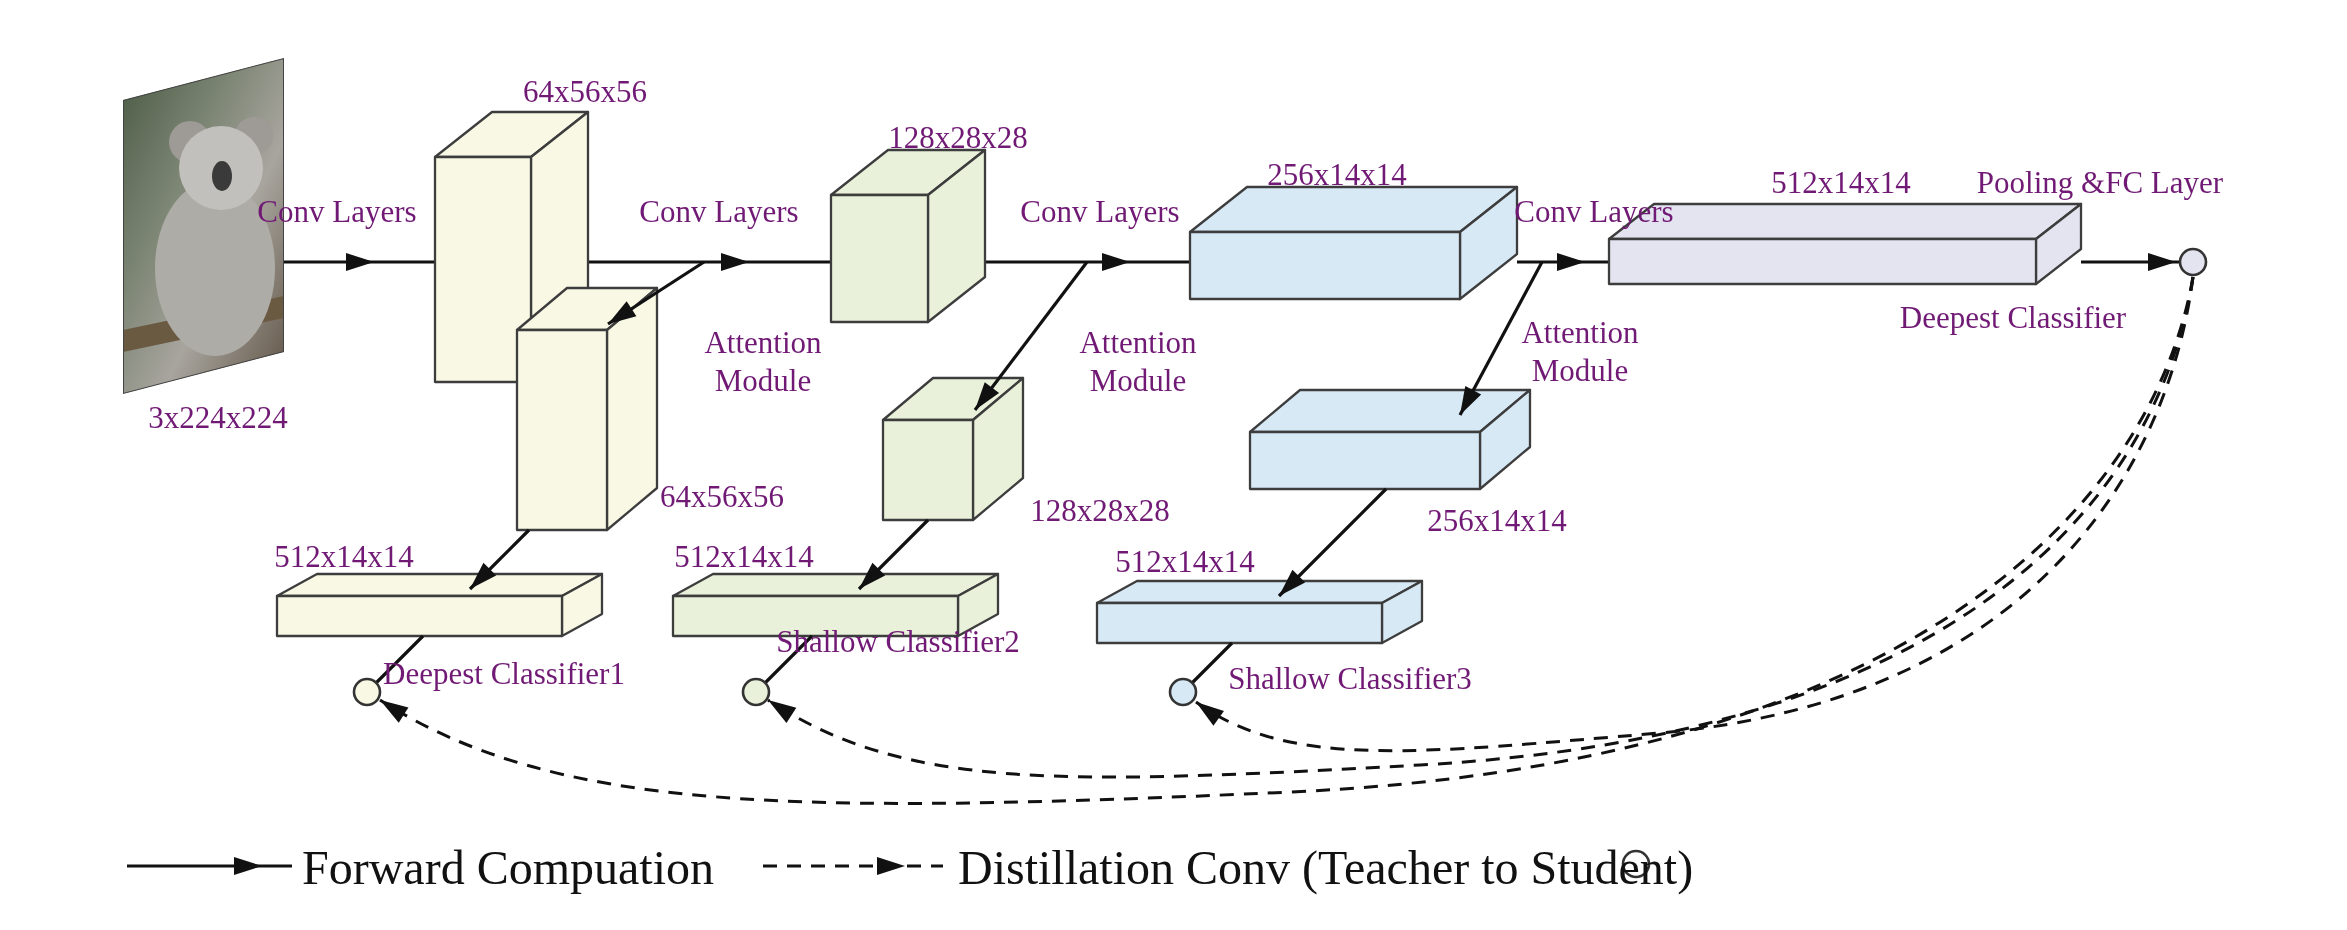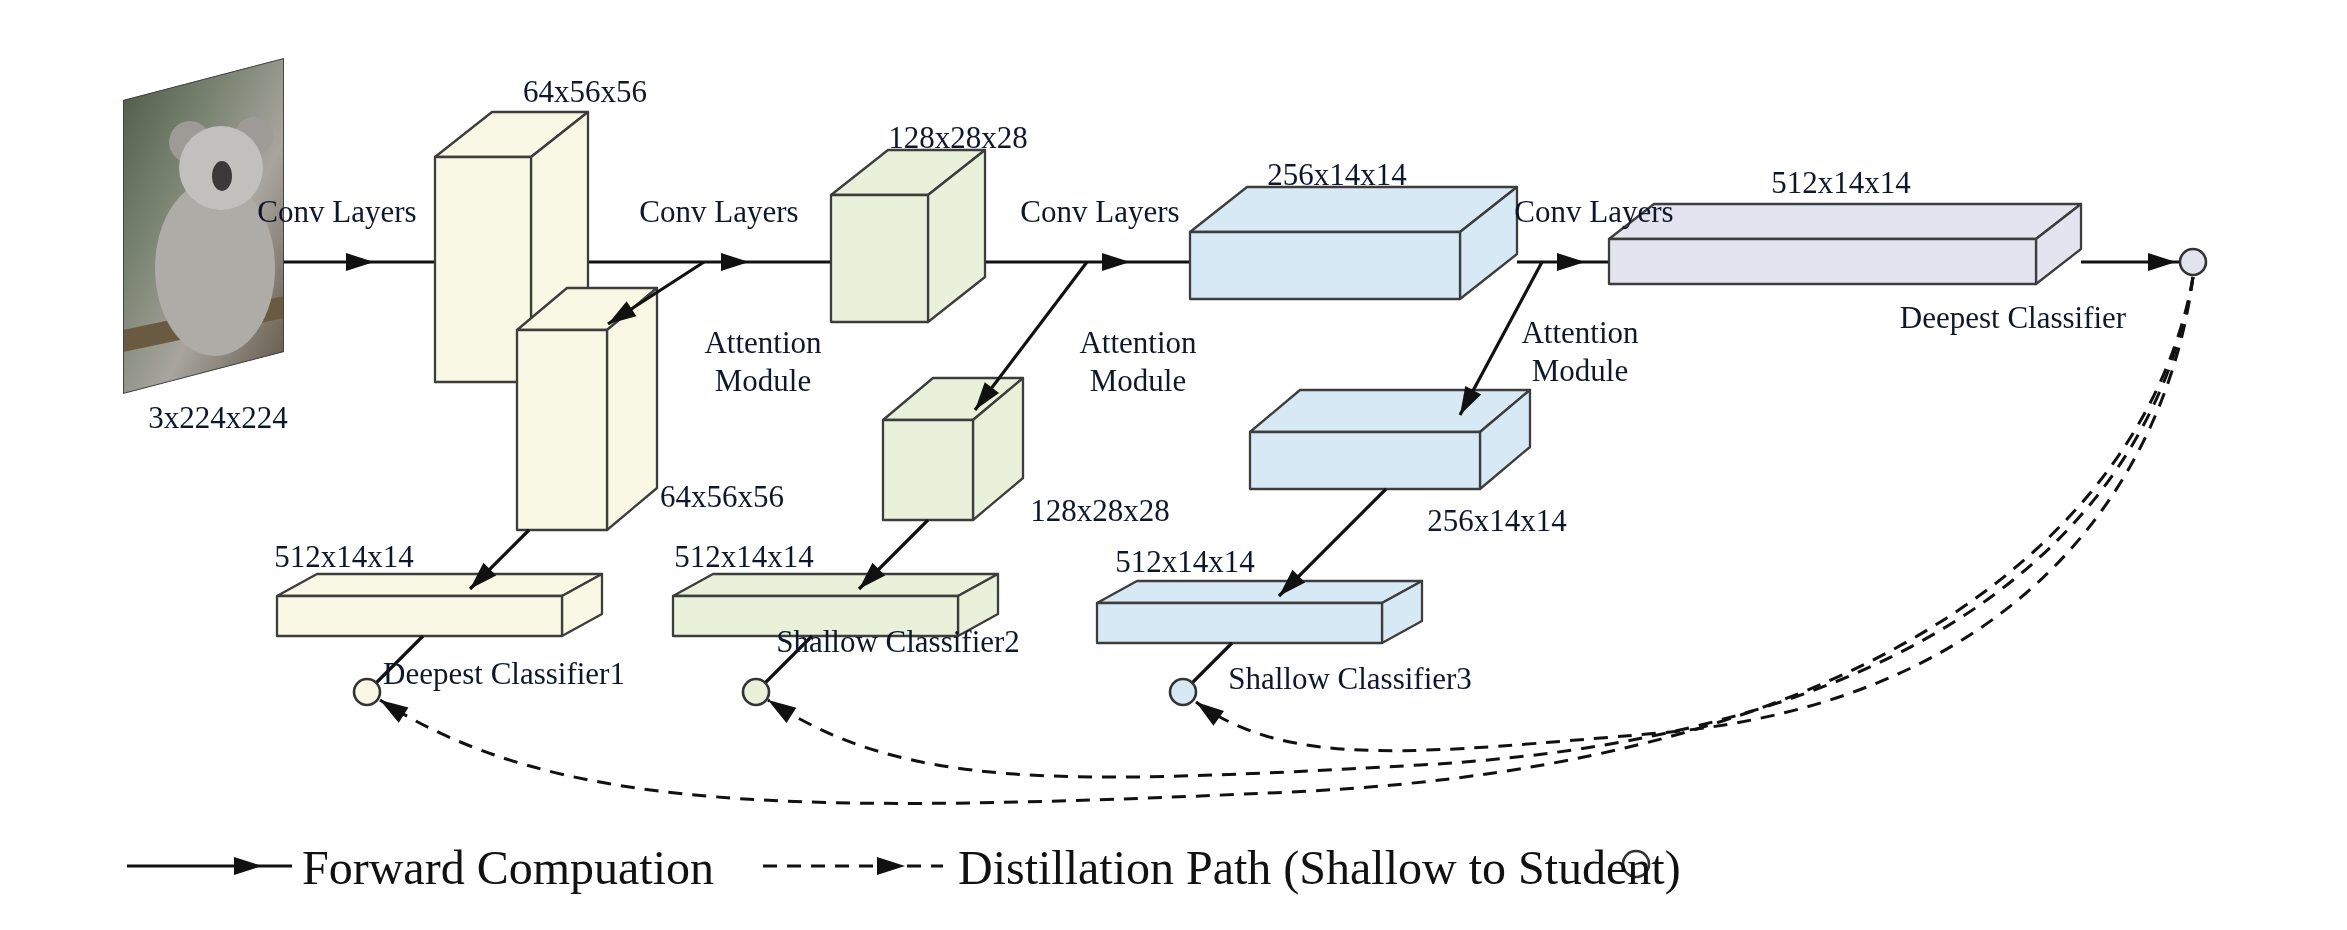--- a/index.html
+++ b/index.html
@@ -10,21 +10,21 @@
     overflow:hidden;
     font-family:"Liberation Serif", serif;
     color:#1b1b1b;
   }
   .canvas svg{position:absolute;left:0;top:0;}
   .lbl{
     position:absolute;
     transform:translate(-50%,-50%);
     font-size:31px;
     white-space:nowrap;
-    color:#0f172a;
+    color:#701a75;
     text-align:center;
   }
   .lbl.wrap{
     white-space:normal;
     width:175px;
     line-height:1.22;
   }
   .legend-lbl{
     position:absolute;
     transform:translateY(-50%);
@@ -187,33 +187,34 @@
   <div class="lbl" style="left:337px;top:212px">Conv Layers</div>
   <div class="lbl" style="left:719px;top:212px">Conv Layers</div>
   <div class="lbl" style="left:1100px;top:212px">Conv Layers</div>
   <div class="lbl" style="left:1594px;top:212px">Conv Layers</div>
 
   <div class="lbl" style="left:585px;top:92px">64x56x56</div>
   <div class="lbl" style="left:958px;top:138px">128x28x28</div>
   <div class="lbl" style="left:1337px;top:175px">256x14x14</div>
   <div class="lbl" style="left:1841px;top:183px">512x14x14</div>
 
+  <div class="lbl" style="left:2100px;top:183px">Pooling &amp;FC Layer</div>
   <div class="lbl" style="left:2013px;top:318px">Deepest Classifier</div>
 
   <div class="lbl wrap" style="left:763px;top:362px">Attention Module</div>
   <div class="lbl wrap" style="left:1138px;top:362px">Attention Module</div>
   <div class="lbl wrap" style="left:1580px;top:352px">Attention Module</div>
 
   <div class="lbl" style="left:722px;top:497px">64x56x56</div>
   <div class="lbl" style="left:1100px;top:511px">128x28x28</div>
   <div class="lbl" style="left:1497px;top:521px">256x14x14</div>
 
   <div class="lbl" style="left:344px;top:557px">512x14x14</div>
   <div class="lbl" style="left:744px;top:557px">512x14x14</div>
   <div class="lbl" style="left:1185px;top:562px">512x14x14</div>
 
   <div class="lbl" style="left:504px;top:674px">Deepest Classifier1</div>
   <div class="lbl" style="left:898px;top:642px">Shallow Classifier2</div>
   <div class="lbl" style="left:1350px;top:679px">Shallow Classifier3</div>
 
   <div class="legend-lbl" style="left:302px;top:867px">Forward Compuation</div>
-  <div class="legend-lbl" style="left:958px;top:867px">Distillation Path (Shallow to Student)</div>
+  <div class="legend-lbl" style="left:958px;top:867px">Distillation Conv (Teacher to Student)</div>
 </div>
 
 </body></html>

